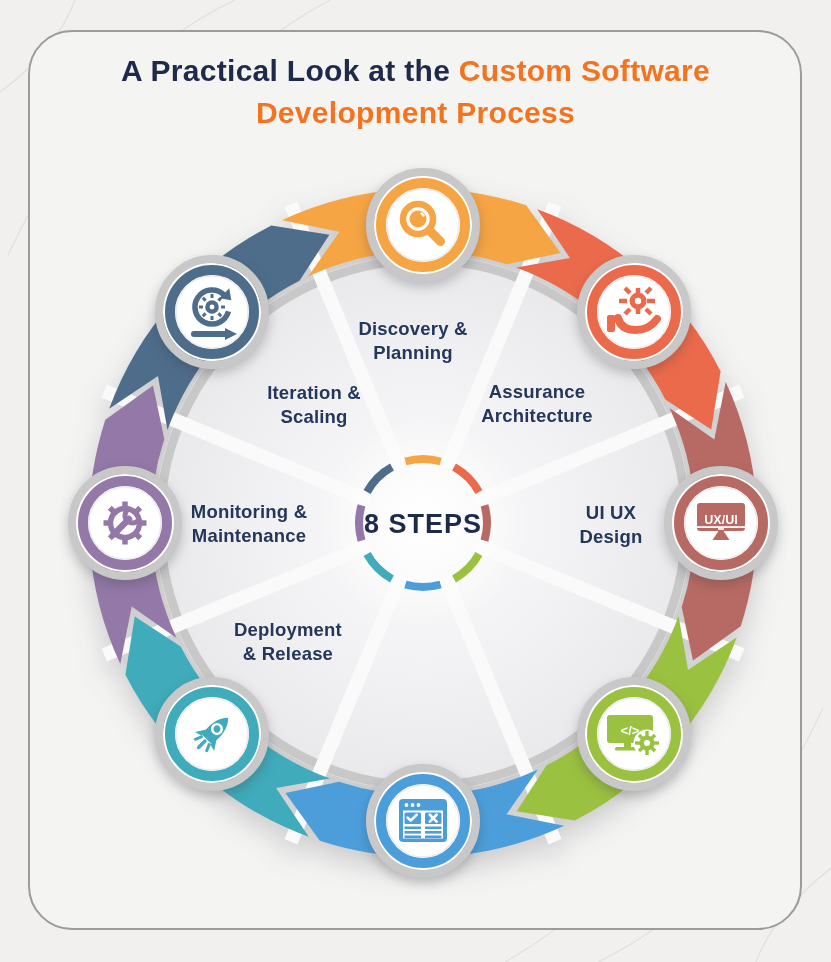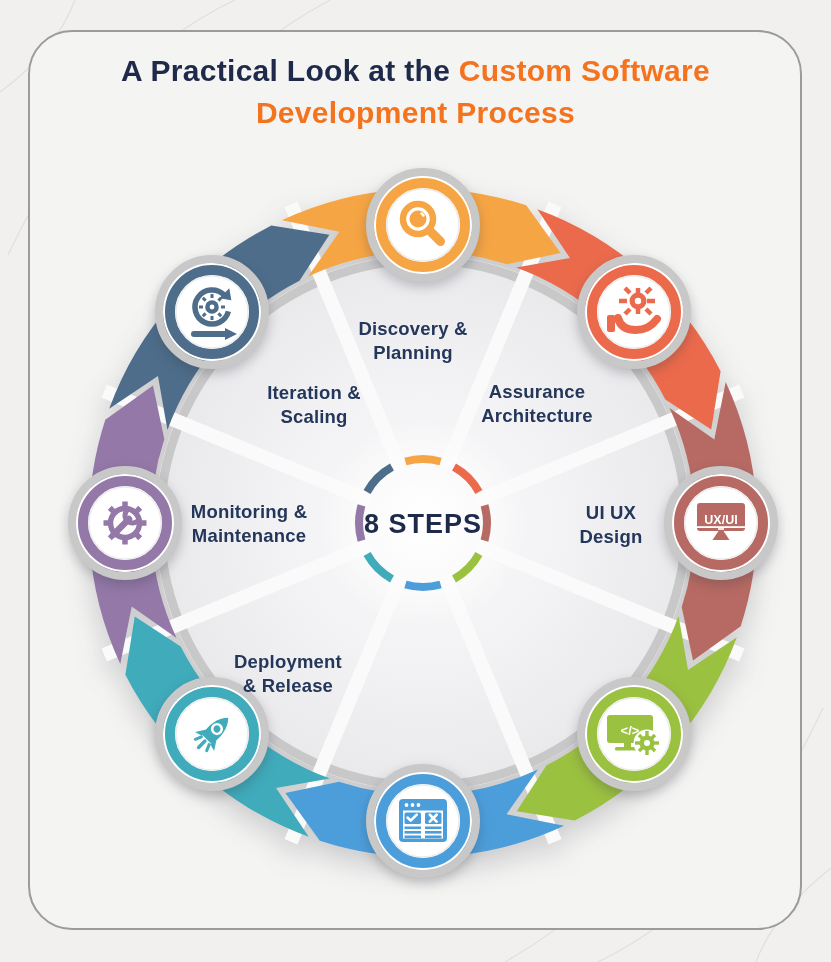--- a/index.html
+++ b/index.html
@@ -275,20 +275,20 @@
       </g>
     </g>
   </svg>
 
   <div class="label" style="left:413px;top:340px;">Discovery &amp;
 Planning</div>
   <div class="label" style="left:537px;top:403px;">Assurance
 Architecture</div>
   <div class="label" style="left:575px;top:524px;margin-left:36px;">UI UX
 Design</div>
-  <div class="label" style="left:288px;top:641px;margin-top:32px;">Deployment
+  <div class="label" style="left:288px;top:641px;">Deployment
 &amp; Release</div>
   <div class="label" style="left:249px;top:523px;">Monitoring &amp;
 Maintenance</div>
   <div class="label" style="left:286px;top:404px;margin-left:28px;">Iteration &amp;
 Scaling</div>
 
 </div>
 
 </body></html>

